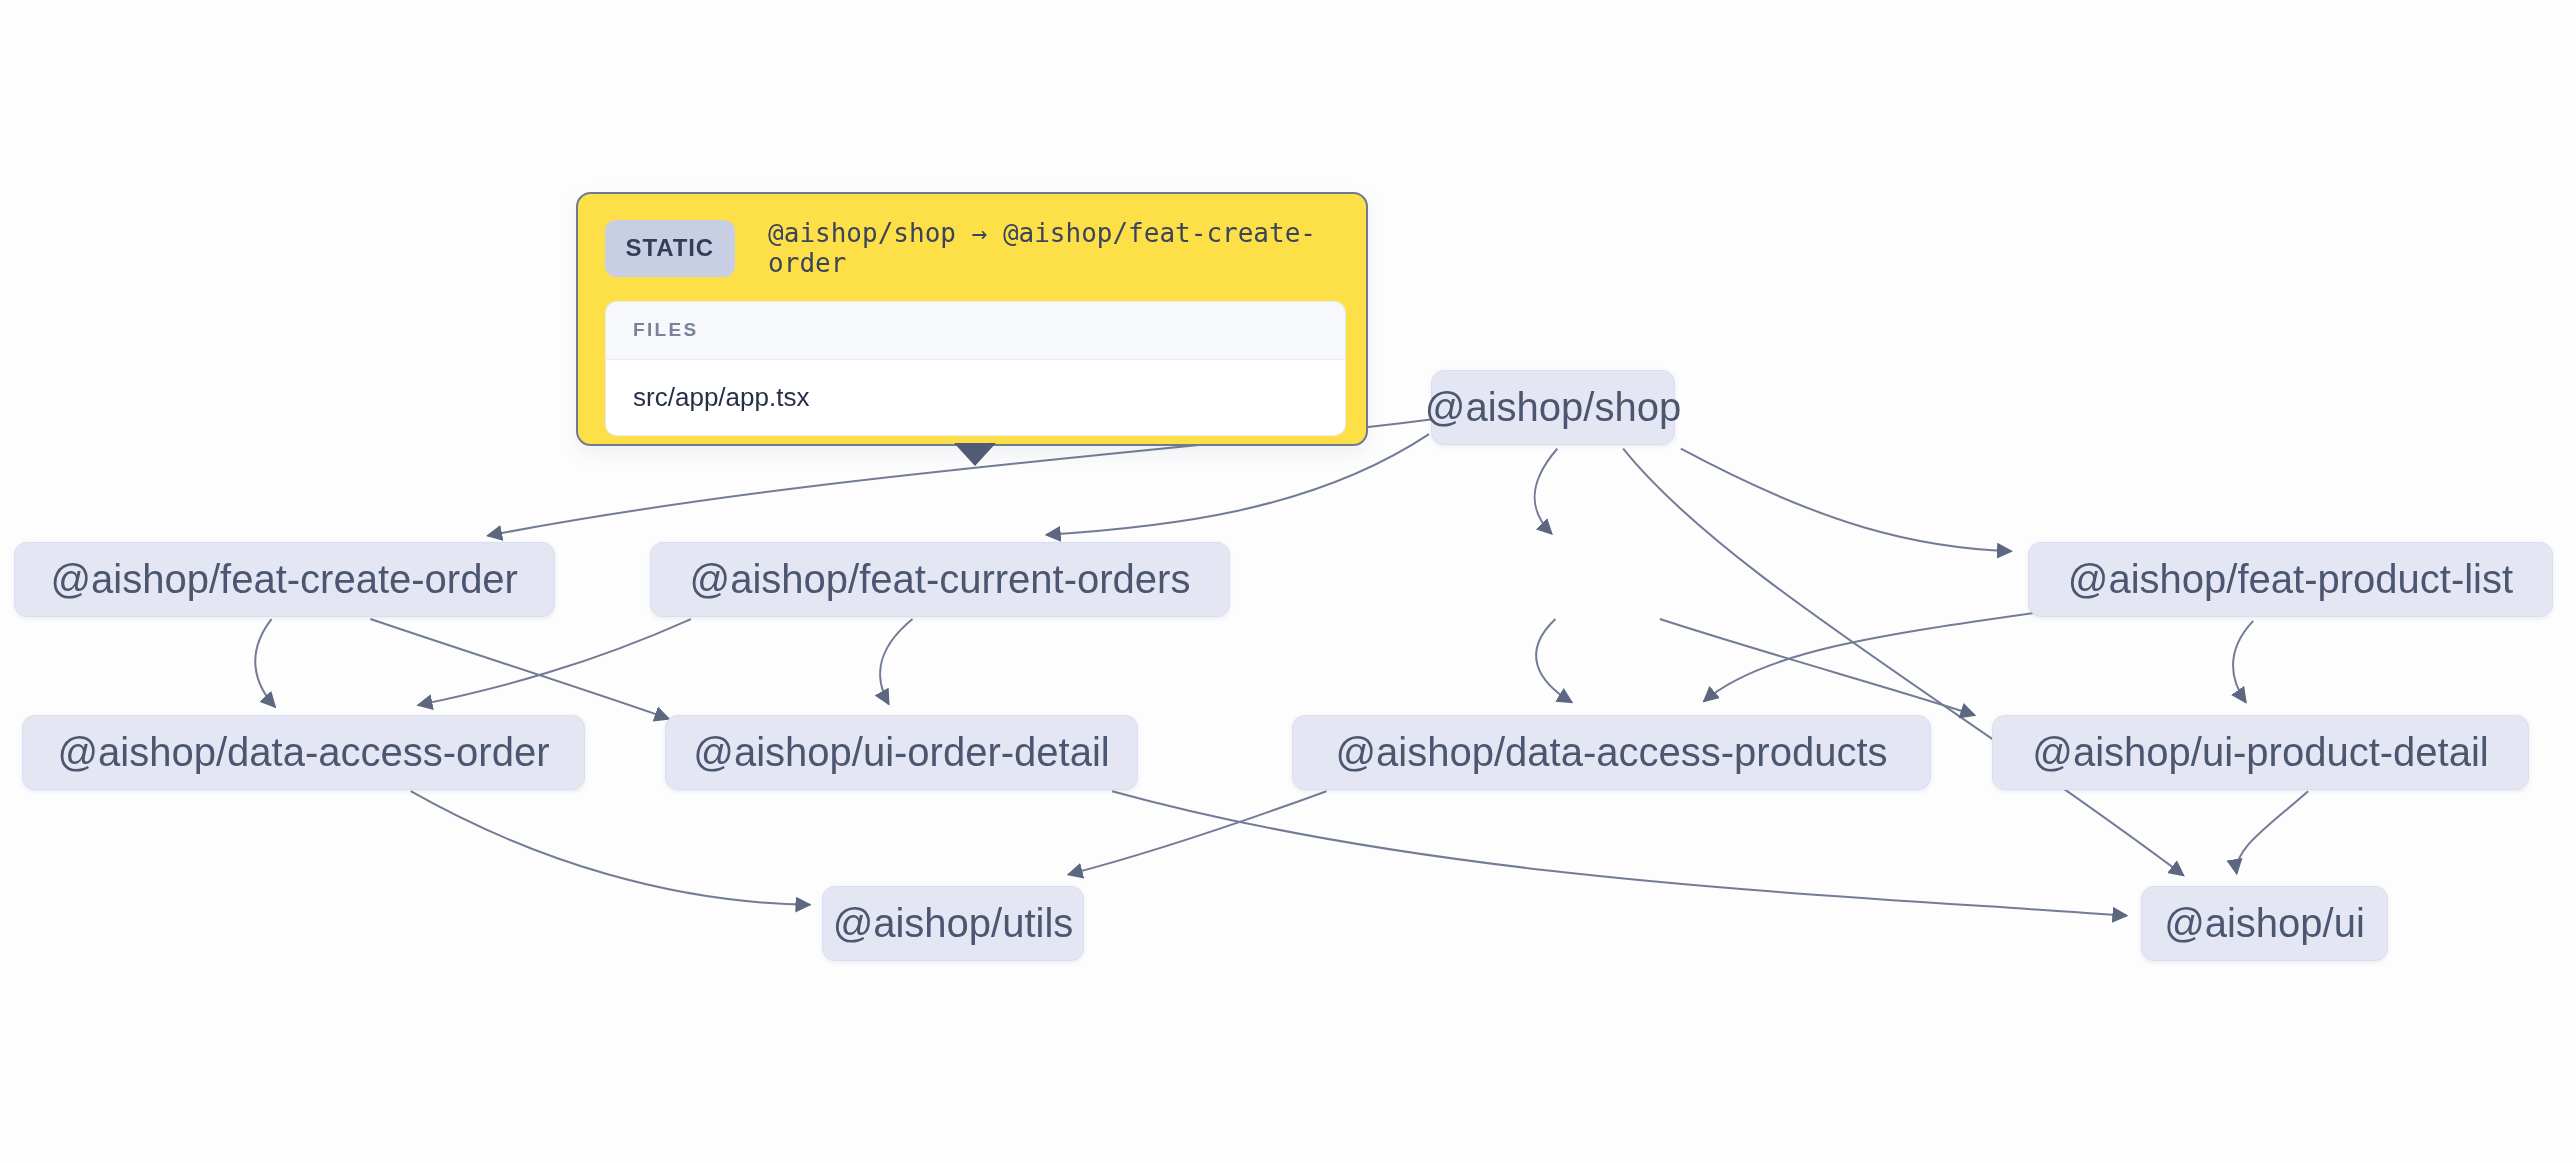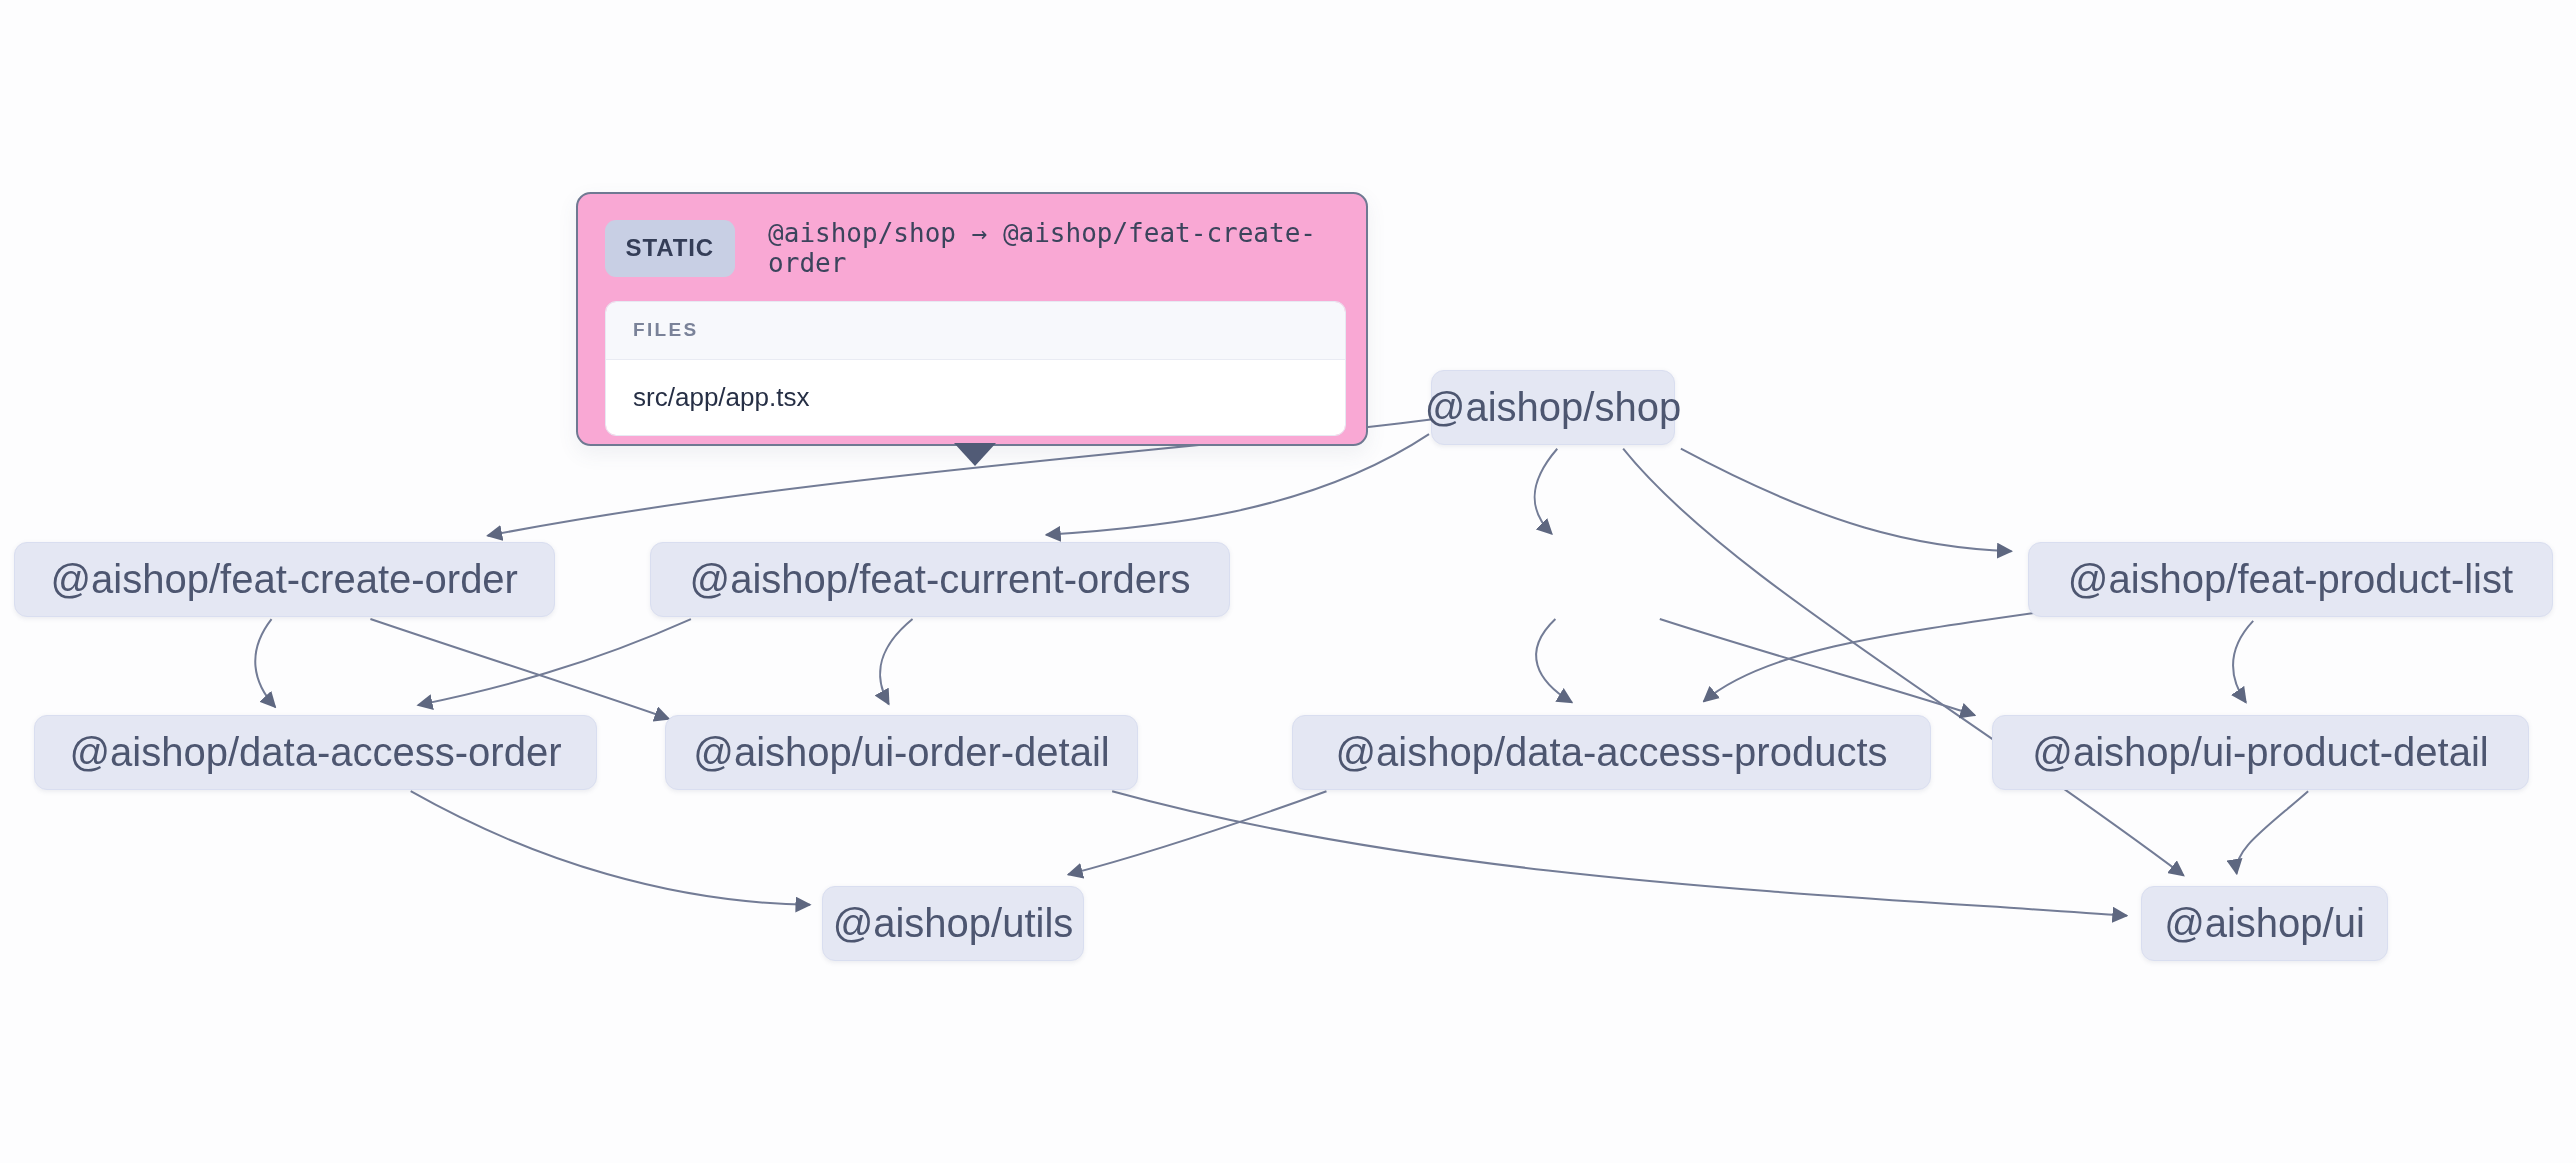--- a/index.html
+++ b/index.html
@@ -35,21 +35,21 @@
     color: #4d5670;
     white-space: nowrap;
     box-shadow: 0 1.8px 4.6px rgba(90,100,130,0.10);
     cursor: pointer;
   }
   .tooltip {
     position: absolute;
     left: 576px; top: 192px;
     width: 792px; height: 254px;
     box-sizing: border-box;
-    background: #f9a8d4;
+    background: #fde047;
     border: 2.3px solid #6f7992;
     border-radius: 14.7px;
     box-shadow: 0 7.3px 20px rgba(80,90,120,0.08);
   }
   .tooltip-caret {
     position: absolute;
     left: 376px; bottom: -22px;
     width: 0; height: 0;
     border-left: 21px solid transparent;
     border-right: 21px solid transparent;
@@ -127,21 +127,21 @@
     <path class="edge-path" d="M 448 864 C 586 942, 736 986, 884 988" marker-end="url(#arrow)"></path>
     <path class="edge-path" d="M 1448 864 C 1344 902, 1246 934, 1166 955" marker-end="url(#arrow)"></path>
     <path class="edge-path" d="M 1214 864 C 1570 962, 1990 976, 2322 1000" marker-end="url(#arrow)"></path>
     <path class="edge-path" d="M 2520 864 C 2472 906, 2438 928, 2442 954" marker-end="url(#arrow)"></path>
   </svg>
 
   <div class="node" style="left:1431px; top:370px; width:244px;">@aishop/shop</div>
   <div class="node" style="left:13.7px; top:542px; width:541px;">@aishop/feat-create-order</div>
   <div class="node" style="left:650px; top:542px; width:580px;">@aishop/feat-current-orders</div>
   <div class="node" style="left:2028px; top:542px; width:525px;">@aishop/feat-product-list</div>
-  <div class="node" style="left:34px; top:715px; width:563px;">@aishop/data-access-order</div>
+  <div class="node" style="left:22px; top:715px; width:563px;">@aishop/data-access-order</div>
   <div class="node" style="left:665px; top:715px; width:473px;">@aishop/ui-order-detail</div>
   <div class="node" style="left:1292px; top:715px; width:639px;">@aishop/data-access-products</div>
   <div class="node" style="left:1992px; top:715px; width:537px;">@aishop/ui-product-detail</div>
   <div class="node" style="left:822px; top:886px; width:262px;">@aishop/utils</div>
   <div class="node" style="left:2141px; top:886px; width:247px;">@aishop/ui</div>
 
   <div class="tooltip">
     <div class="tooltip-header">
       <div class="badge">STATIC</div>
       <div class="edge-label">@aishop/shop → @aishop/feat-create-order</div>

